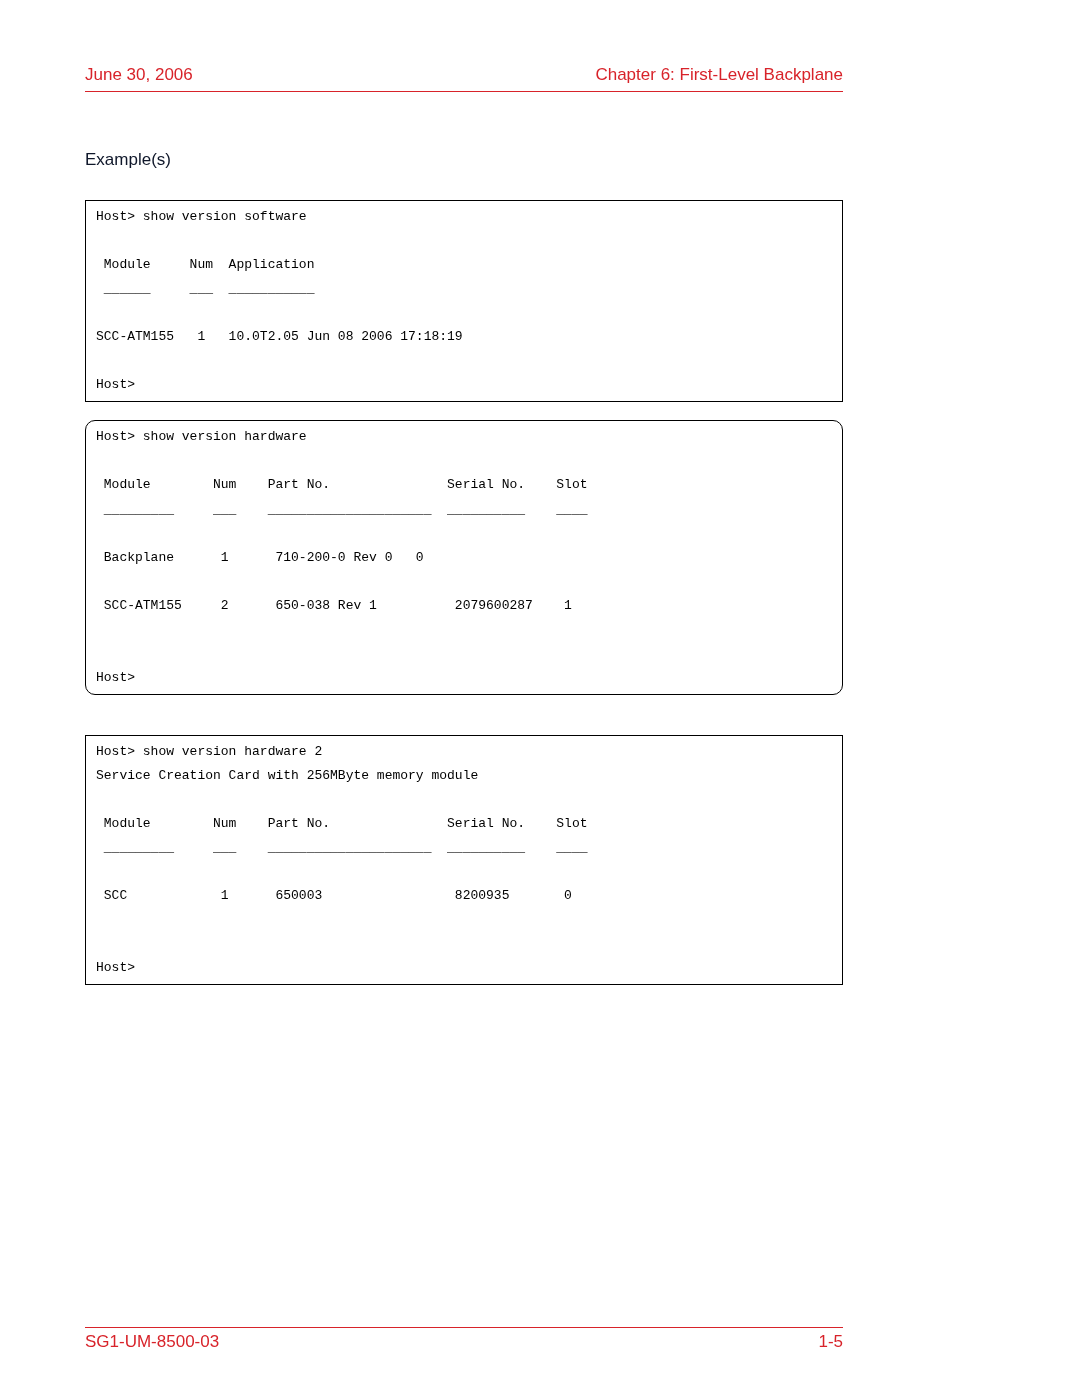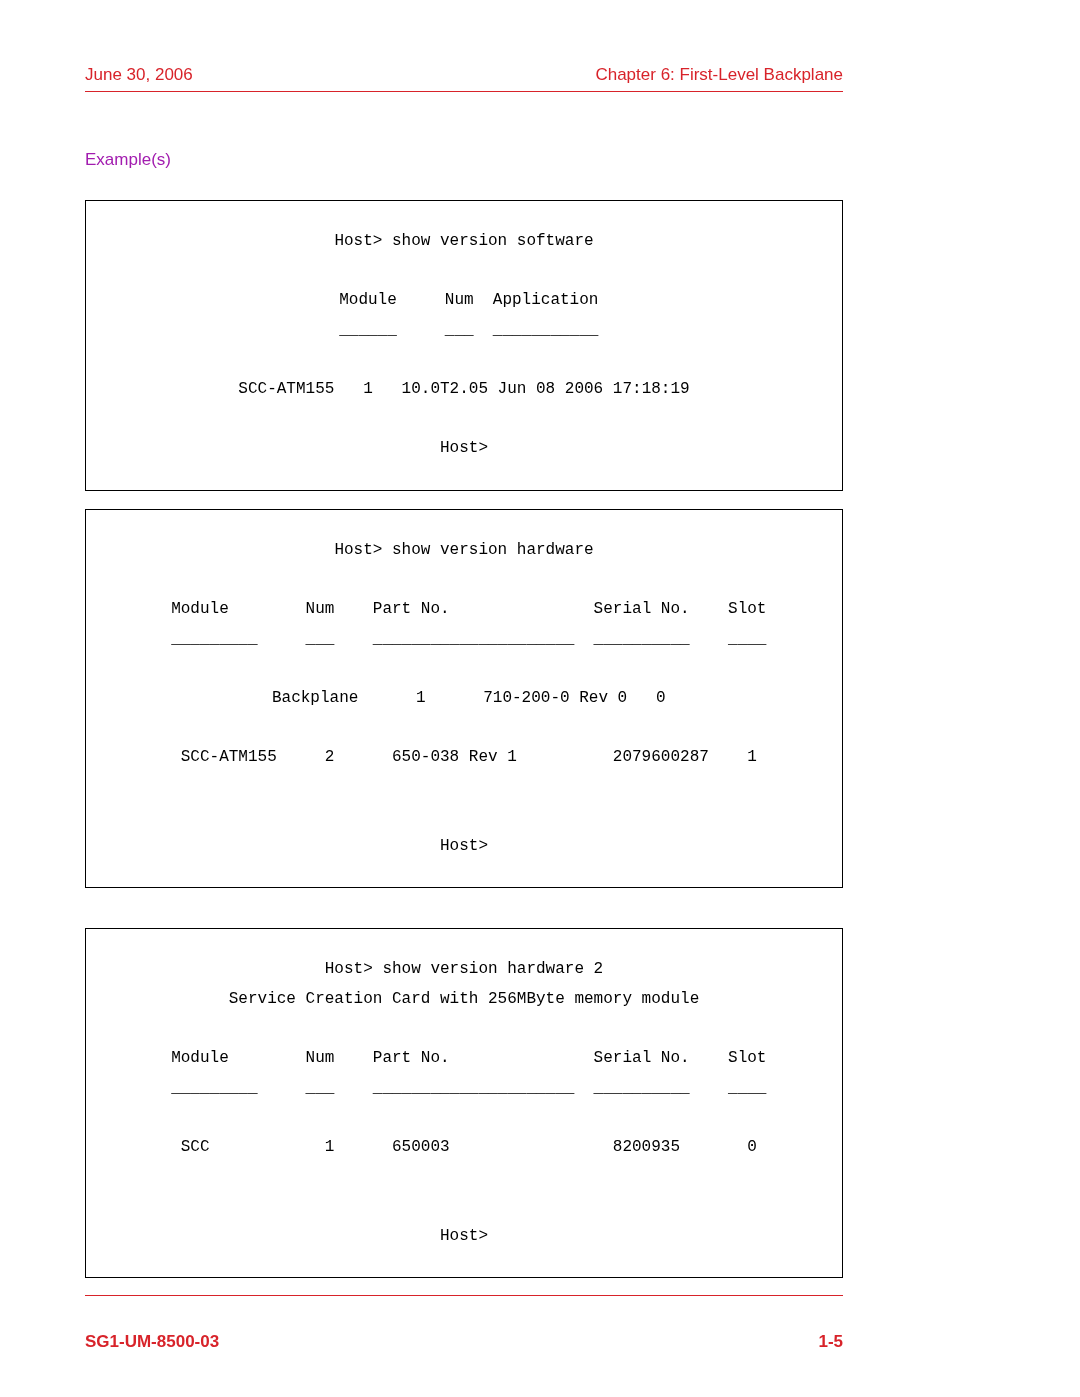--- a/index.html
+++ b/index.html
@@ -19,50 +19,49 @@
   }
   .header {
     display: flex;
     justify-content: space-between;
     color: #d8232a;
     border-bottom: 1px solid #d8232a;
     padding-bottom: 6px;
     font-size: 17px;
   }
   .section-title {
-    color: #a21caf;
+    color: #0f172a;
     font-size: 17px;
     margin-top: 58px;
     margin-bottom: 30px;
   }
   .term-box {
     border: 1px solid #000;
-    padding: 26px 10px;
+    padding: 4px 10px;
     margin-bottom: 18px;
     font-family: "Courier New", Courier, monospace;
-    font-size: 16px;
+    font-size: 13px;
     line-height: 1.85;
     white-space: pre;
-    text-align: center;
   }
   .term-box.mid {
     margin-top: 0;
+    border-radius: 10px;
   }
   .footer {
     position: absolute;
     left: 85px;
     right: 85px;
     bottom: 45px;
     display: flex;
     justify-content: space-between;
     color: #d8232a;
     border-top: 1px solid #d8232a;
-    padding-top: 36px;
+    padding-top: 4px;
     font-size: 17px;
-    font-weight: bold;
   }
 </style>
 </head>
 <body>
 
 <div class="page">
 
   <div class="header">
     <span>June 30, 2006</span>
     <span>Chapter 6: First-Level Backplane</span>

